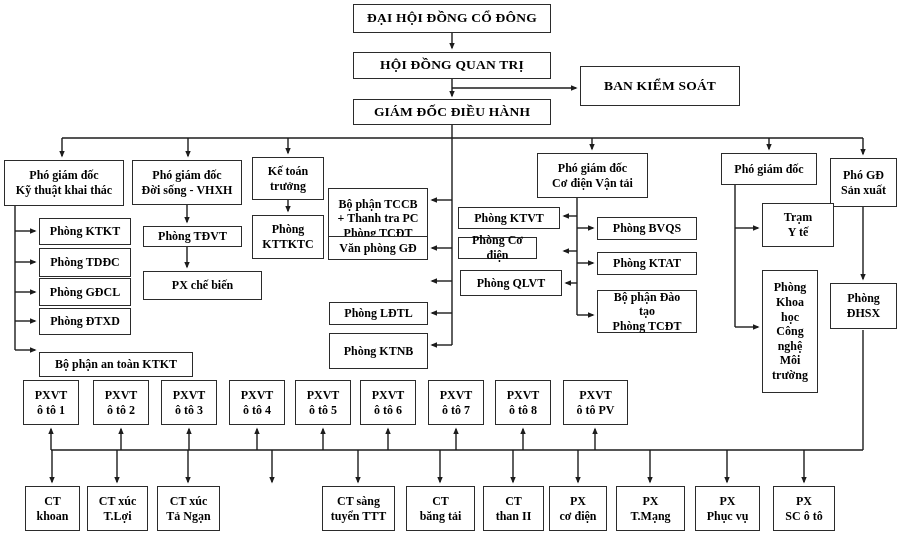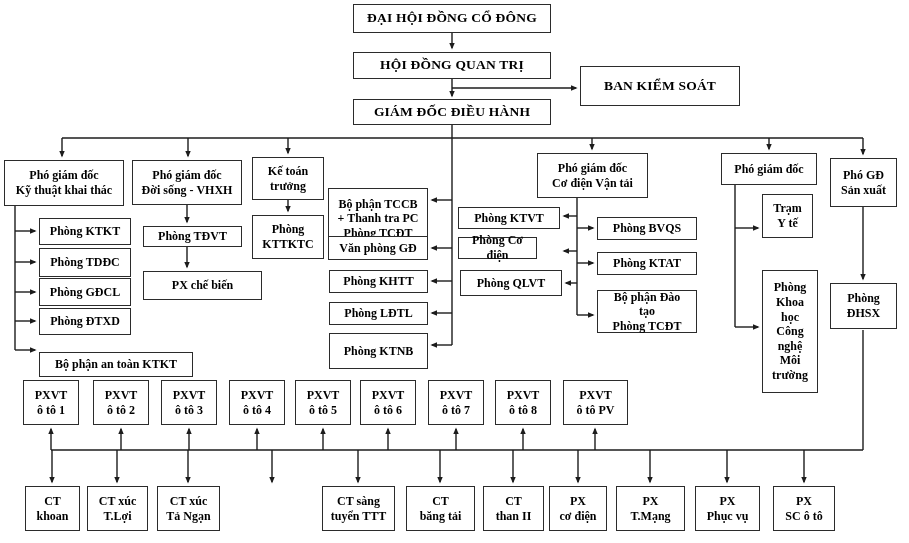--- a/index.html
+++ b/index.html
@@ -126,33 +126,32 @@
   <div class="bx" style="left:143px;top:226px;width:99px;height:21px">Phòng TĐVT</div>
   <div class="bx" style="left:143px;top:271px;width:119px;height:29px">PX chế biến</div>
 
   <div class="bx" style="left:252px;top:215px;width:72px;height:44px">Phòng
 KTTKTC</div>
 
   <div class="bx" style="left:328px;top:188px;width:100px;height:61px">Bộ phận TCCB
 + Thanh tra PC
 Phòng TCĐT</div>
   <div class="bx" style="left:328px;top:236px;width:100px;height:24px">Văn phòng GĐ</div>
-  <div class="bx" style="left:329px;top:270px;width:99px;height:23px">Phòng KHTT</div>
   <div class="bx" style="left:329px;top:302px;width:99px;height:23px">Phòng LĐTL</div>
   <div class="bx" style="left:329px;top:333px;width:99px;height:36px">Phòng KTNB</div>
 
   <div class="bx" style="left:458px;top:207px;width:102px;height:22px">Phòng KTVT</div>
   <div class="bx" style="left:458px;top:237px;width:79px;height:22px">Phòng Cơ điện</div>
   <div class="bx" style="left:460px;top:270px;width:102px;height:26px">Phòng QLVT</div>
   <div class="bx" style="left:597px;top:217px;width:100px;height:23px">Phòng BVQS</div>
   <div class="bx" style="left:597px;top:252px;width:100px;height:23px">Phòng KTAT</div>
   <div class="bx" style="left:597px;top:290px;width:100px;height:43px">Bộ phận Đào tạo
 Phòng TCĐT</div>
 
-  <div class="bx" style="left:762px;top:194px;width:51px;height:44px">Trạm
+  <div class="bx" style="left:762px;top:203px;width:72px;height:44px">Trạm
 Y tế</div>
   <div class="bx" style="left:762px;top:270px;width:56px;height:123px">Phòng
 Khoa
 học
 Công
 nghệ
 Môi
 trường</div>
   <div class="bx" style="left:830px;top:283px;width:67px;height:46px">Phòng
 ĐHSX</div>

